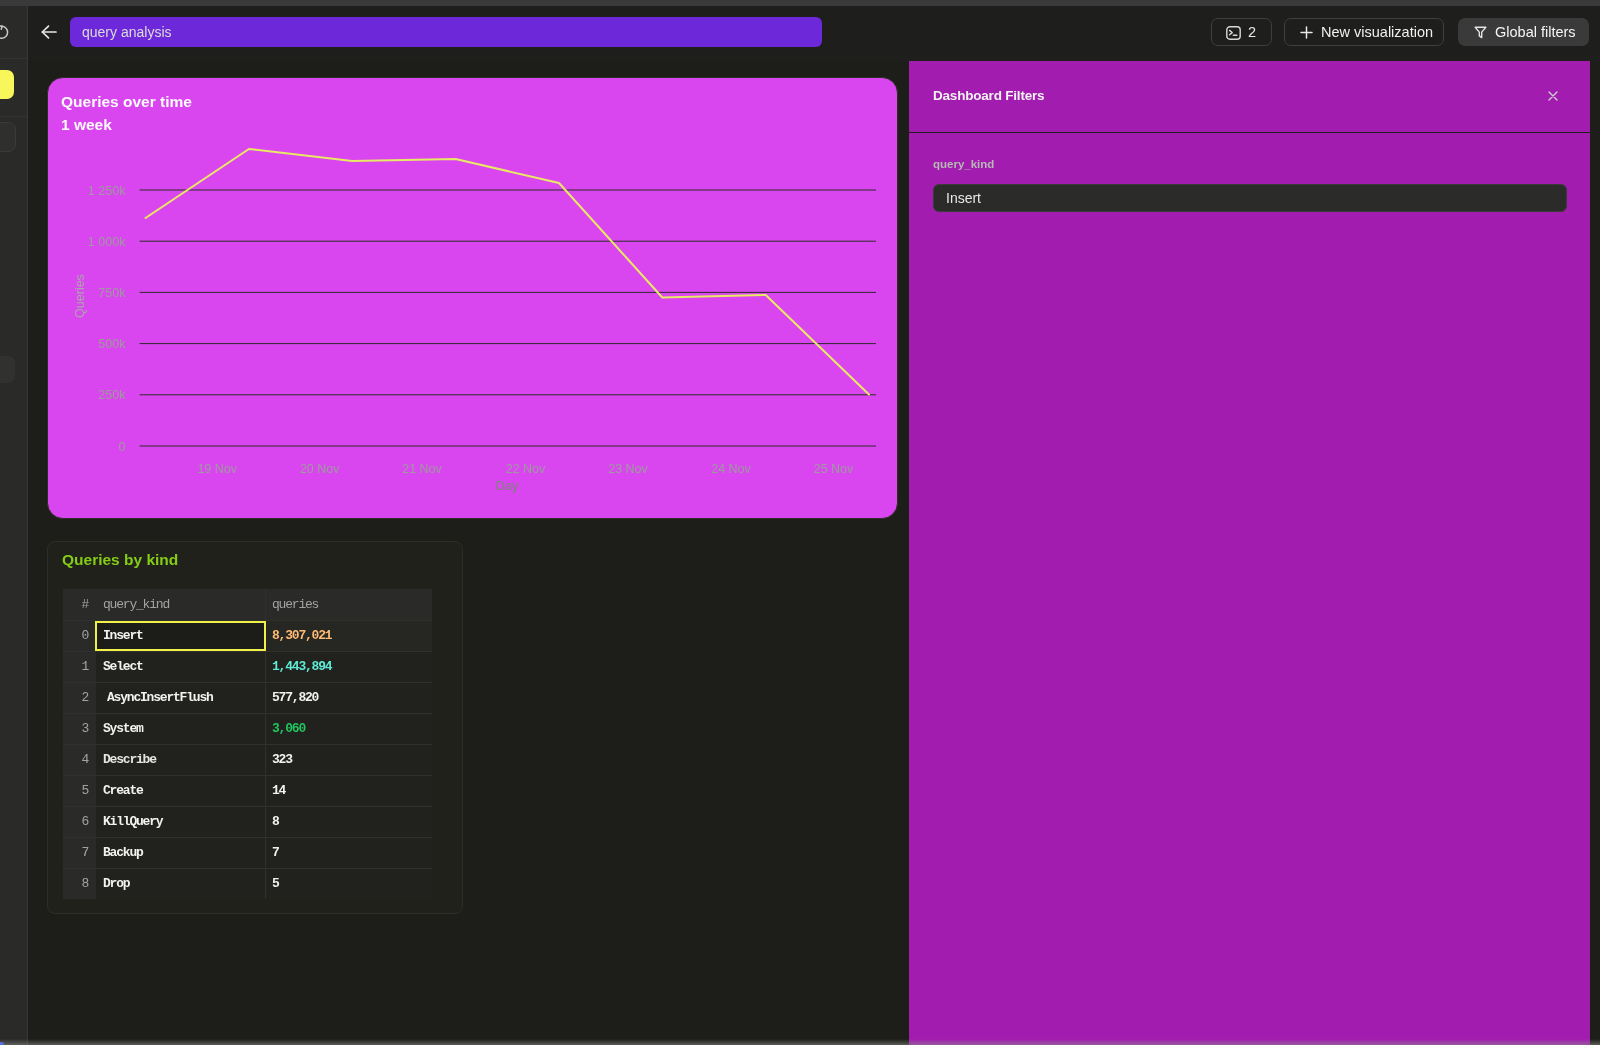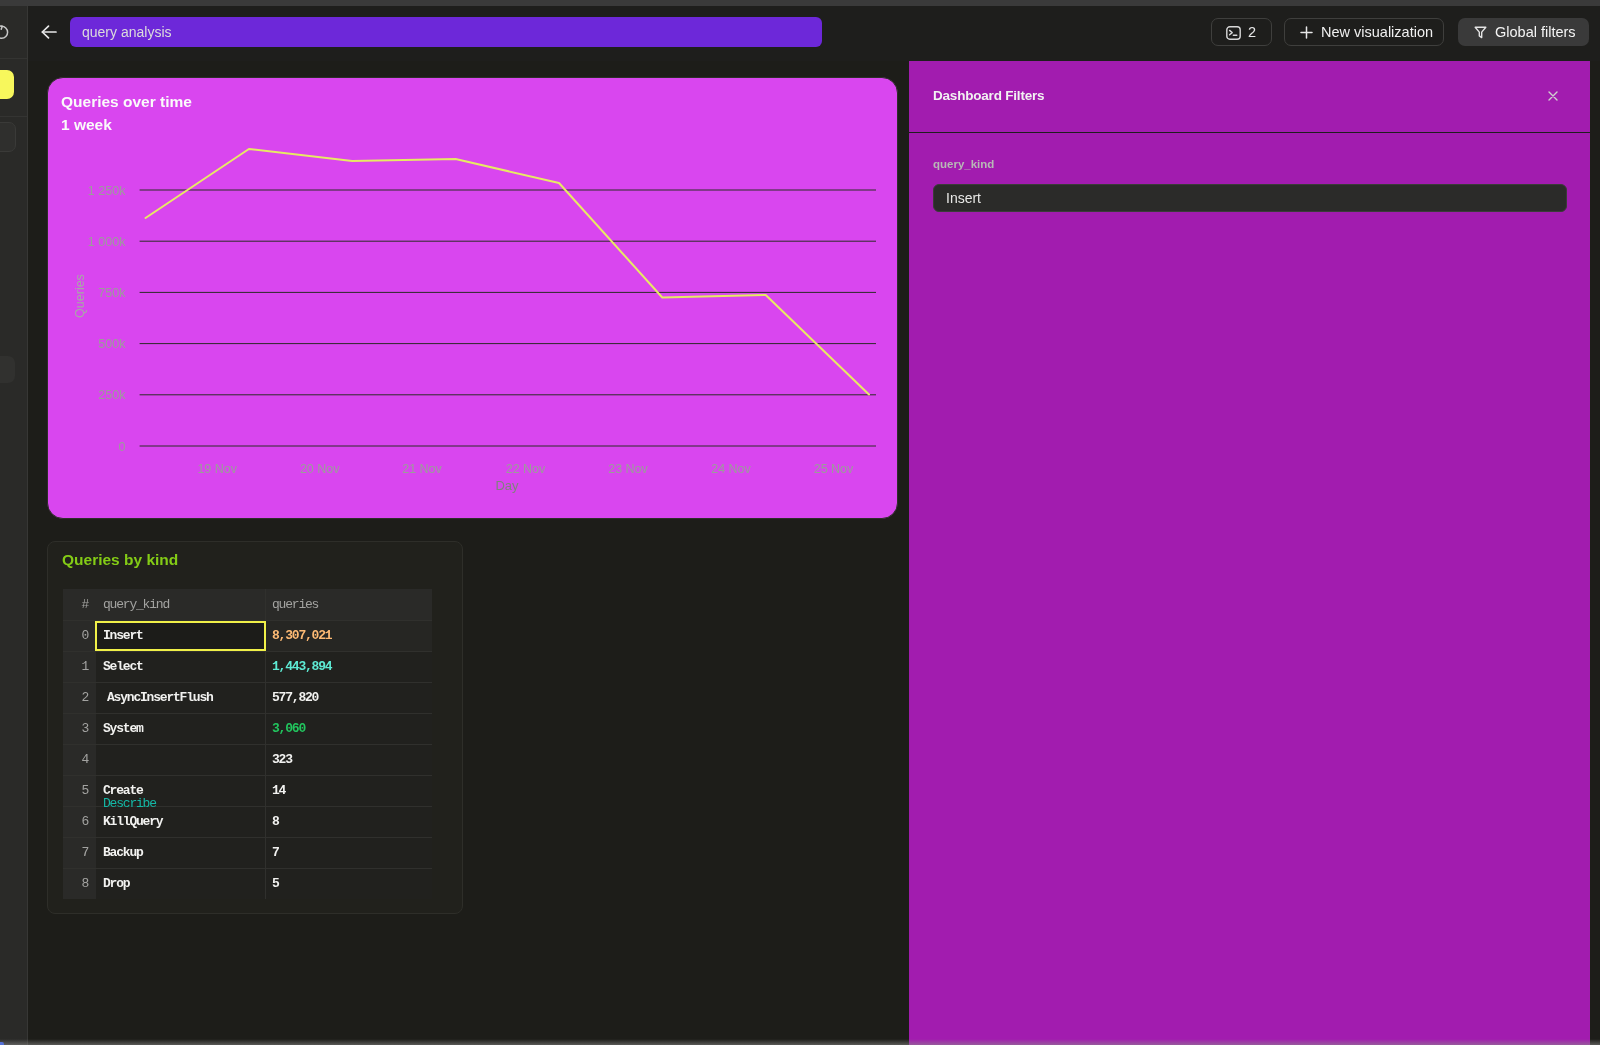--- a/index.html
+++ b/index.html
@@ -129,21 +129,21 @@
     <div class="abs" style="left:0;top:62px;width:25px;height:31px;line-height:31px;text-align:right;font-size:13px;letter-spacing:-1.2px;color:#a3a3a1;">1</div>
     <div class="abs" style="left:40px;top:62px;height:31px;line-height:31px;font-size:13px;font-weight:bold;letter-spacing:-1.2px;color:#f2f2f0;">Select</div>
     <div class="abs" style="left:209px;top:62px;height:31px;line-height:31px;font-size:13px;font-weight:bold;letter-spacing:-1.2px;color:#5eead4;">1,443,894</div>
     <div class="abs" style="left:0;top:93px;width:25px;height:31px;line-height:31px;text-align:right;font-size:13px;letter-spacing:-1.2px;color:#a3a3a1;">2</div>
     <div class="abs" style="left:44px;top:93px;height:31px;line-height:31px;font-size:13px;font-weight:bold;letter-spacing:-1.2px;color:#f2f2f0;">AsyncInsertFlush</div>
     <div class="abs" style="left:209px;top:93px;height:31px;line-height:31px;font-size:13px;font-weight:bold;letter-spacing:-1.2px;color:#f2f2f0;">577,820</div>
     <div class="abs" style="left:0;top:124px;width:25px;height:31px;line-height:31px;text-align:right;font-size:13px;letter-spacing:-1.2px;color:#a3a3a1;">3</div>
     <div class="abs" style="left:40px;top:124px;height:31px;line-height:31px;font-size:13px;font-weight:bold;letter-spacing:-1.2px;color:#f2f2f0;">System</div>
     <div class="abs" style="left:209px;top:124px;height:31px;line-height:31px;font-size:13px;font-weight:bold;letter-spacing:-1.2px;color:#22c55e;">3,060</div>
     <div class="abs" style="left:0;top:155px;width:25px;height:31px;line-height:31px;text-align:right;font-size:13px;letter-spacing:-1.2px;color:#a3a3a1;">4</div>
-    <div class="abs" style="left:40px;top:155px;height:31px;line-height:31px;font-size:13px;font-weight:normal;letter-spacing:-1.2px;color:#14b8a6;margin-top:44px;">Describe</div>
+    <div class="abs" style="left:40px;top:155px;height:31px;line-height:31px;font-size:13px;font-weight:bold;letter-spacing:-1.2px;color:#e5e5e5;">Describe</div>
     <div class="abs" style="left:209px;top:155px;height:31px;line-height:31px;font-size:13px;font-weight:bold;letter-spacing:-1.2px;color:#f2f2f0;">323</div>
     <div class="abs" style="left:0;top:186px;width:25px;height:31px;line-height:31px;text-align:right;font-size:13px;letter-spacing:-1.2px;color:#a3a3a1;">5</div>
     <div class="abs" style="left:40px;top:186px;height:31px;line-height:31px;font-size:13px;font-weight:bold;letter-spacing:-1.2px;color:#f2f2f0;">Create</div>
     <div class="abs" style="left:209px;top:186px;height:31px;line-height:31px;font-size:13px;font-weight:bold;letter-spacing:-1.2px;color:#f2f2f0;">14</div>
     <div class="abs" style="left:0;top:217px;width:25px;height:31px;line-height:31px;text-align:right;font-size:13px;letter-spacing:-1.2px;color:#a3a3a1;">6</div>
     <div class="abs" style="left:40px;top:217px;height:31px;line-height:31px;font-size:13px;font-weight:bold;letter-spacing:-1.2px;color:#f2f2f0;">KillQuery</div>
     <div class="abs" style="left:209px;top:217px;height:31px;line-height:31px;font-size:13px;font-weight:bold;letter-spacing:-1.2px;color:#f2f2f0;">8</div>
     <div class="abs" style="left:0;top:248px;width:25px;height:31px;line-height:31px;text-align:right;font-size:13px;letter-spacing:-1.2px;color:#a3a3a1;">7</div>
     <div class="abs" style="left:40px;top:248px;height:31px;line-height:31px;font-size:13px;font-weight:bold;letter-spacing:-1.2px;color:#f2f2f0;">Backup</div>
     <div class="abs" style="left:209px;top:248px;height:31px;line-height:31px;font-size:13px;font-weight:bold;letter-spacing:-1.2px;color:#f2f2f0;">7</div>

